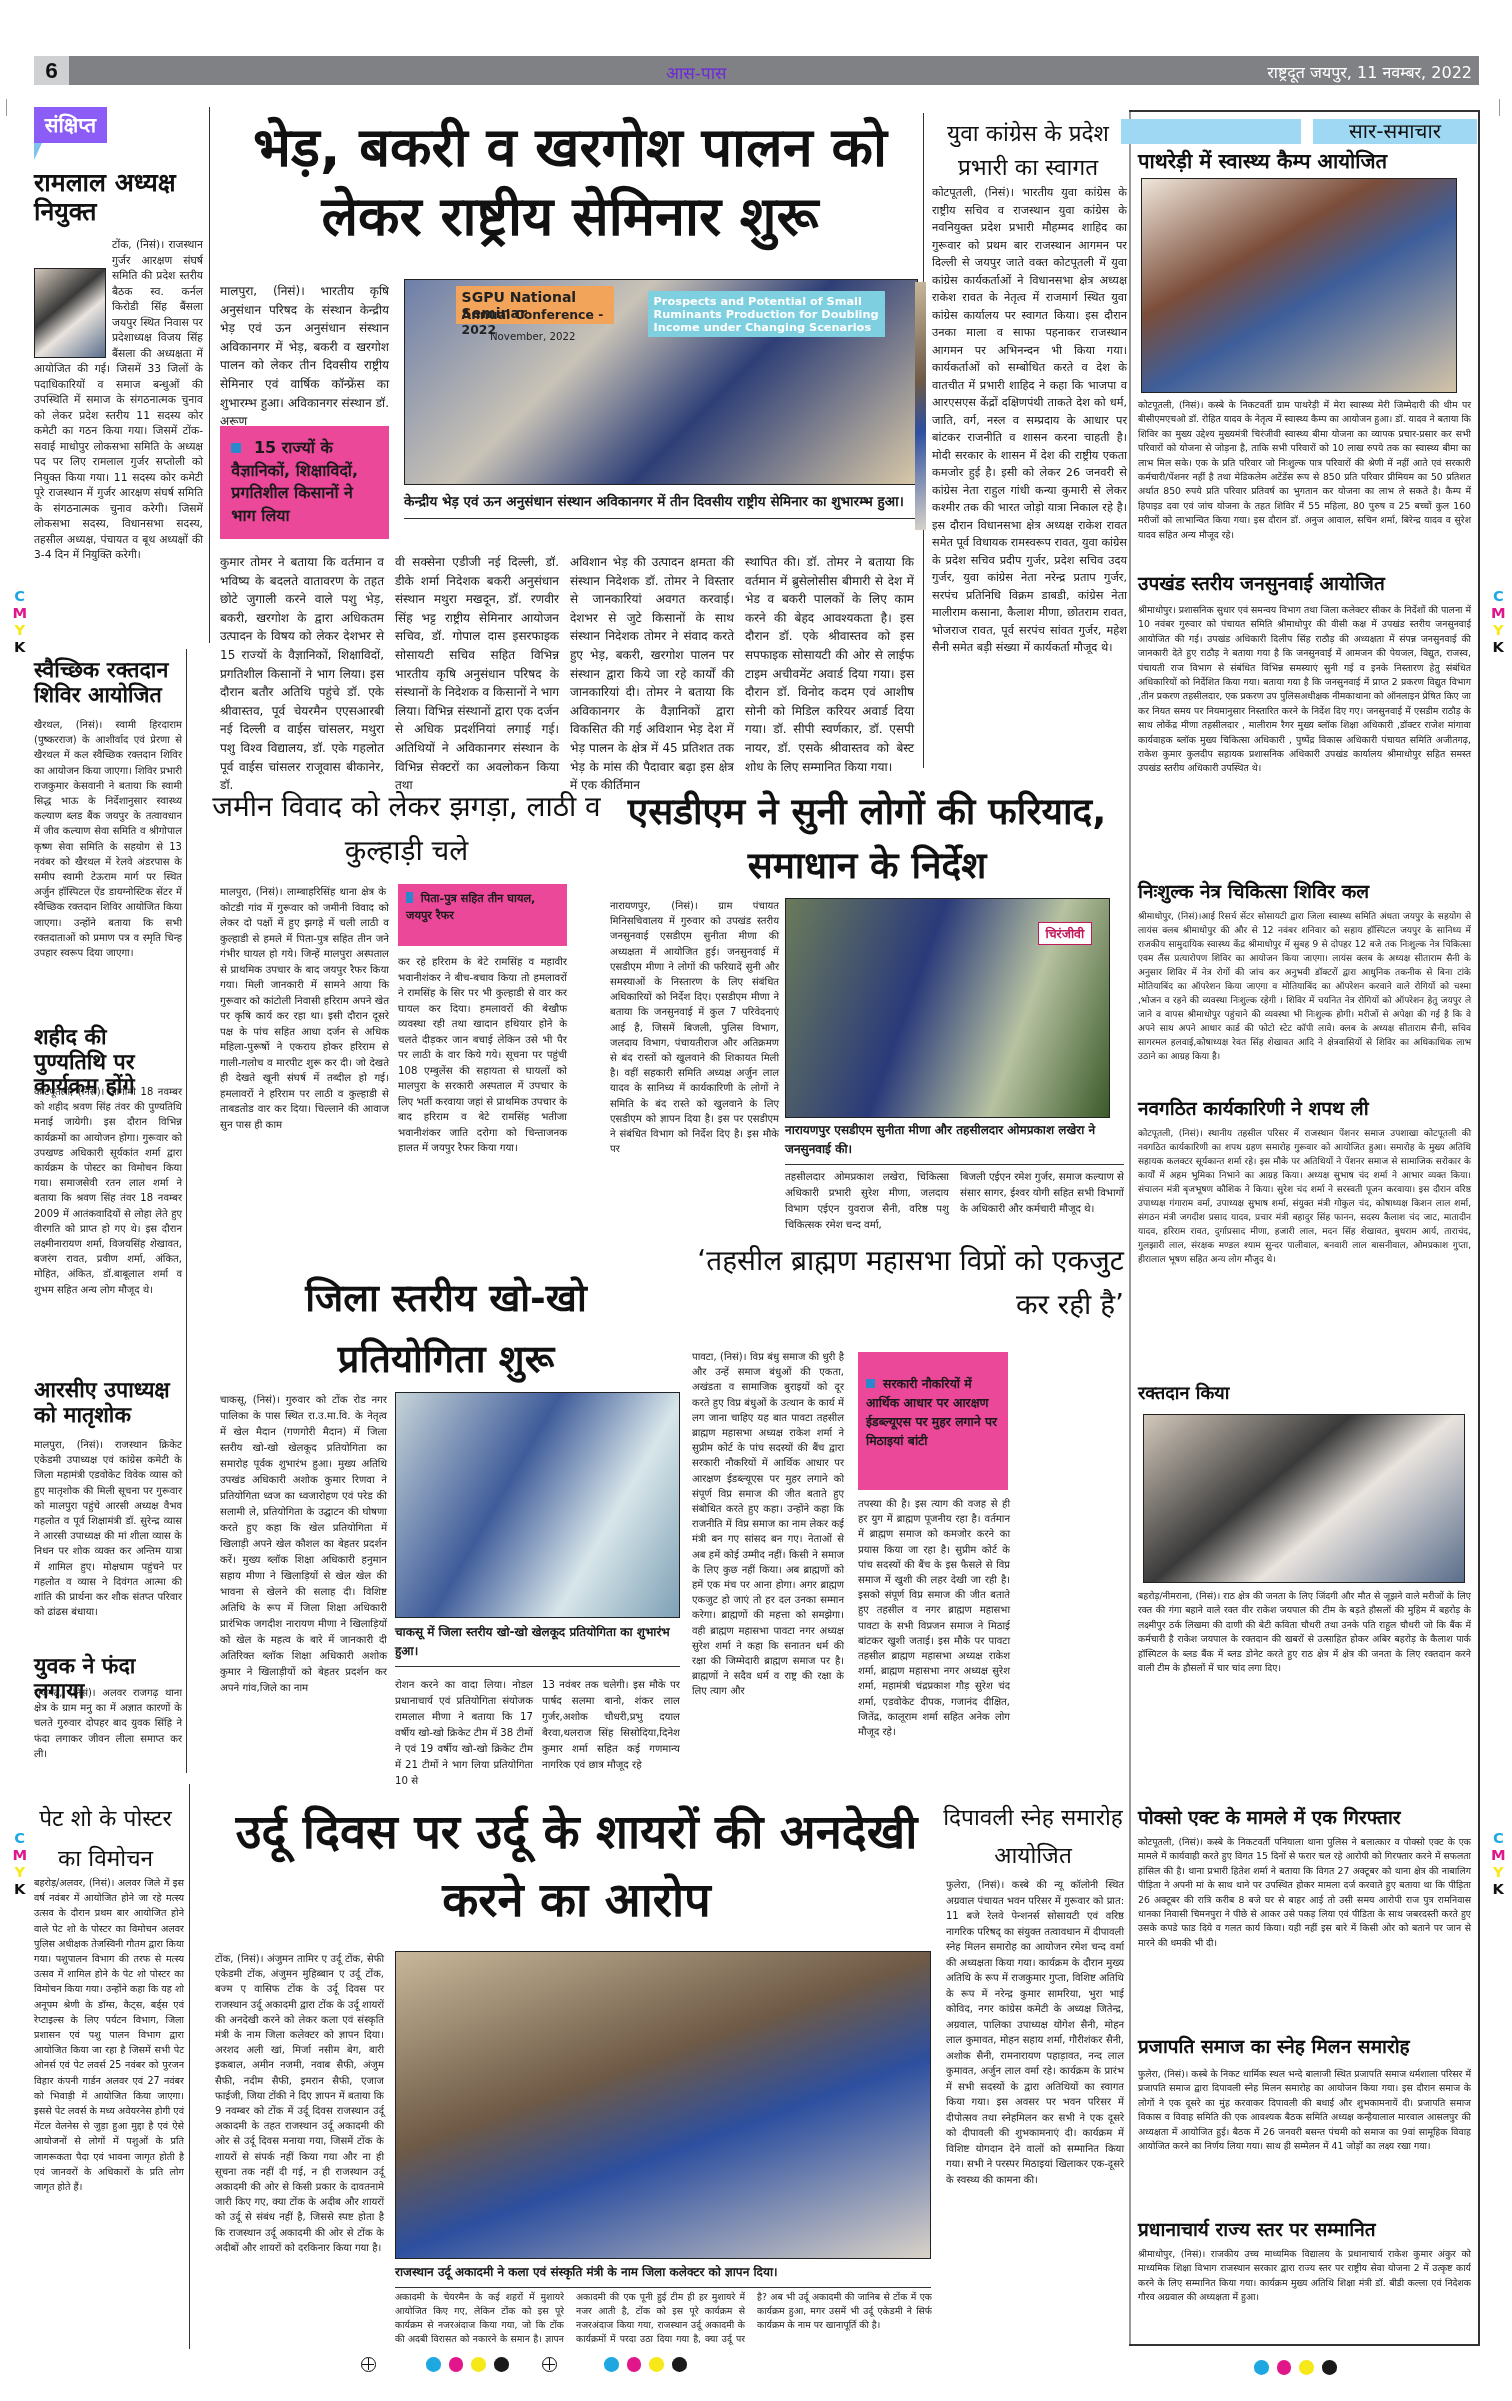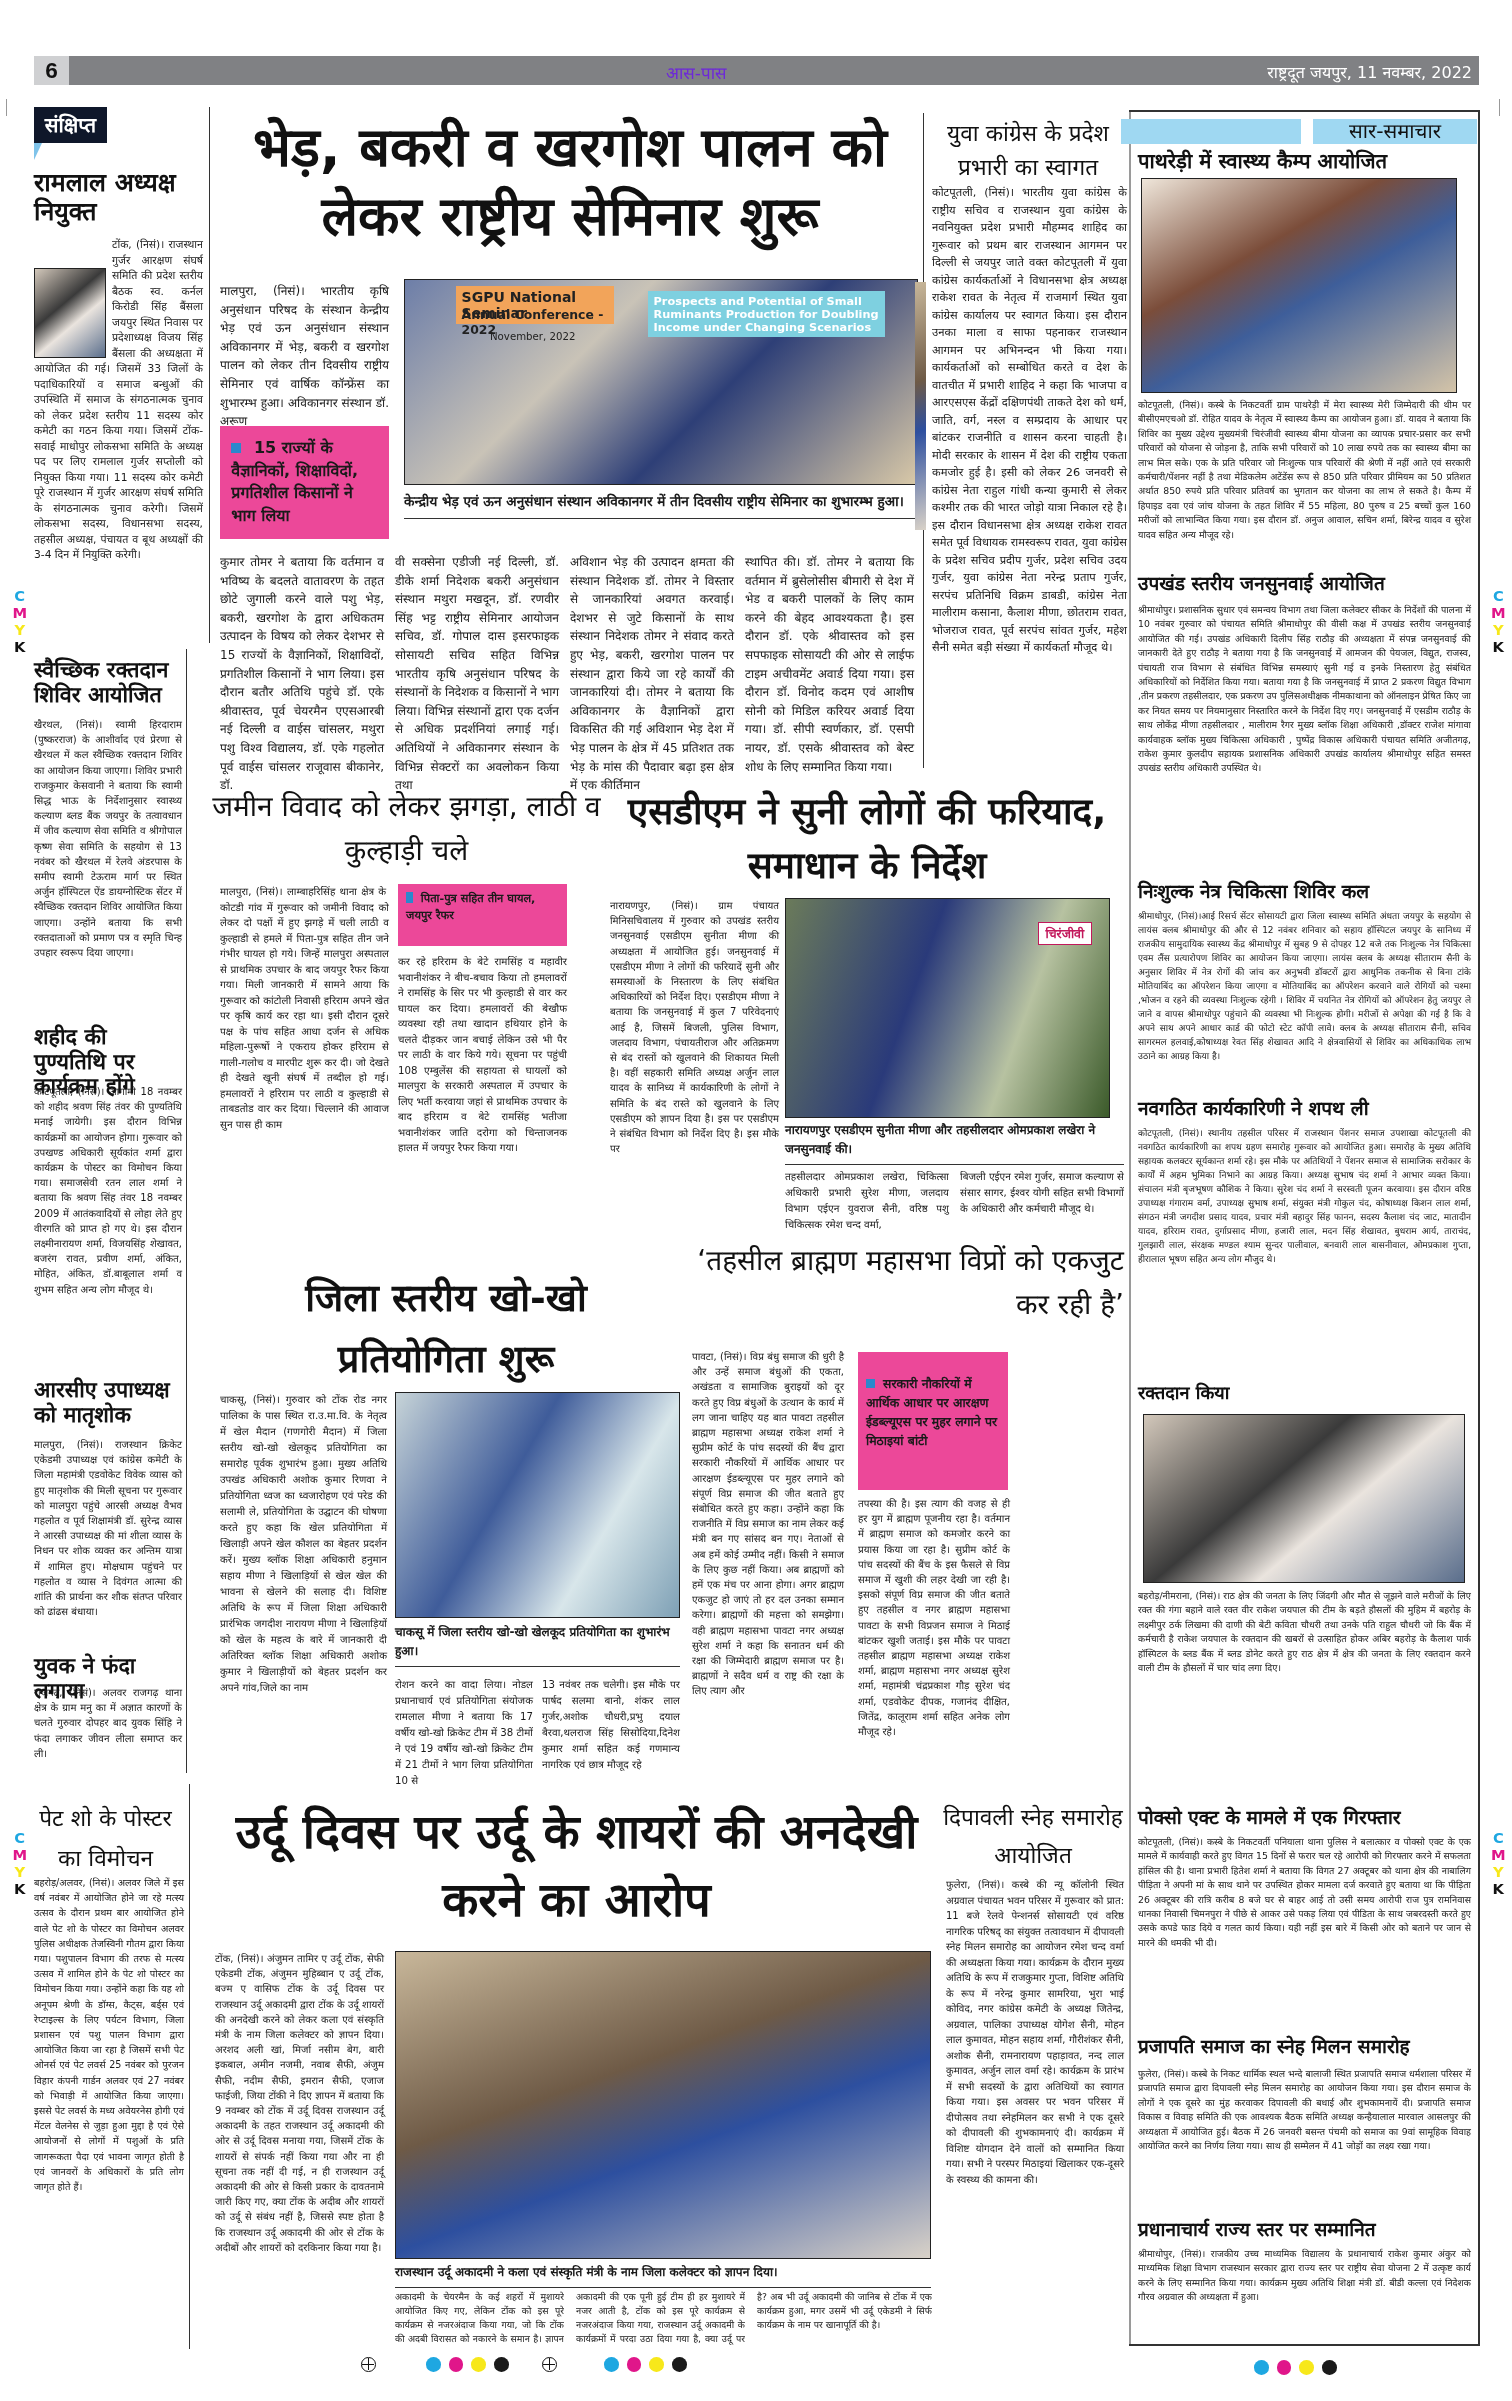--- a/index.html
+++ b/index.html
@@ -5,21 +5,21 @@
 *{box-sizing:border-box;margin:0;padding:0}
 body{width:1512px;height:2401px;background:#fff;position:relative;overflow:hidden;font-family:"DejaVu Sans","Liberation Sans",sans-serif;color:#1a1a1a}
 .abs{position:absolute}
 .header{left:34px;top:56px;width:1445px;height:29px;background:#808184;color:#fff;font-size:17px}
 .pagenum{left:34px;top:56px;width:35px;height:29px;background:#cfd0d2;color:#111;font-weight:bold;font-size:22.6px;text-align:center;line-height:29px;font-family:"Liberation Sans",sans-serif}
 .hsec{left:666px;top:61px;font-size:17px;color:#6d28d9}
 .hdate{right:40px;top:61px;font-size:16px;color:#fff}
 .col-line{background:#333;width:1.7px}
 .body{font-size:12px;line-height:18.6px;text-align:justify}
 .h1{font-weight:bold;line-height:1.15;color:#111}
-.box-blue{background:#0f172a;color:#fff}
+.box-blue{background:#8b5cf6;color:#fff}
 .pullquote{background:#ec4899}
 .pullquote .sq{display:inline-block;width:10.2px;height:10.2px;background:#2b88cc;margin-right:12.4px;vertical-align:top;margin-top:5.6px}
 .photo{background:linear-gradient(135deg,#6d7ea8 0%,#c9c3b7 35%,#2e3f77 60%,#d9c9a8 100%);border:1.7px solid #222}
 .photo.p2{background:linear-gradient(160deg,#c8b79a 0%,#6e5a46 40%,#2d4f9f 60%,#d9d2c8 100%)}
 .photo.p3{background:linear-gradient(120deg,#c7d4d8 0%,#3f5c9a 40%,#d8e6ea 70%,#7ea0b5 100%)}
 .photo.p4{background:linear-gradient(140deg,#d3c8bb 0%,#3a3a3a 40%,#eae4de 60%,#5a6e8c 100%)}
 .photo.p5{background:linear-gradient(150deg,#efe6da 0%,#7b4d3a 35%,#3e5e9a 55%,#d4c4a8 100%)}
 .photo.p6{background:linear-gradient(110deg,#6b7b5a 0%,#2a3a7a 40%,#b7c2a1 70%,#3b5a2a 100%)}
 .caption{font-size:13.6px;line-height:21.5px;font-weight:bold;border-bottom:1.7px solid #333;padding-bottom:5.6px}
 .cmyk{font-weight:bold;font-size:14.7px;line-height:17px;text-align:center}

